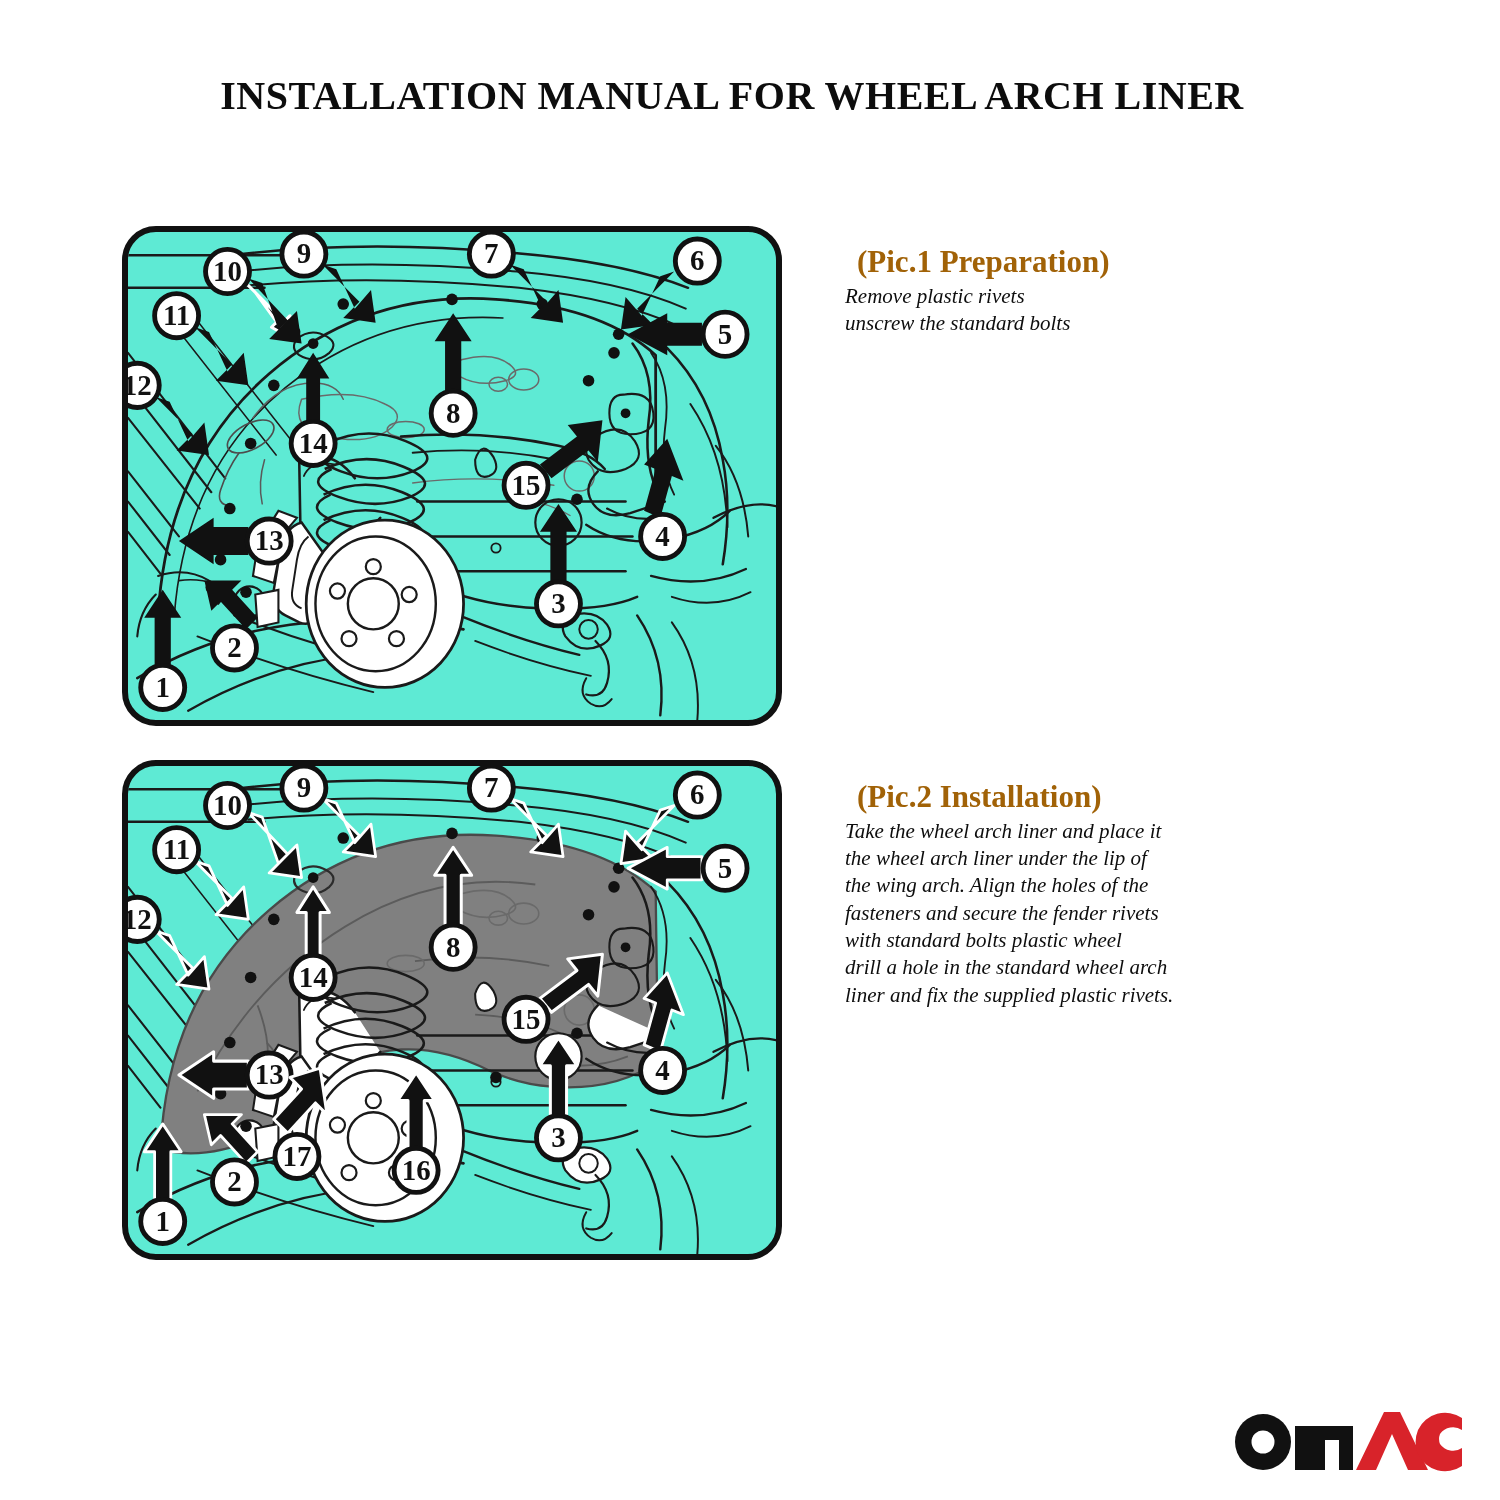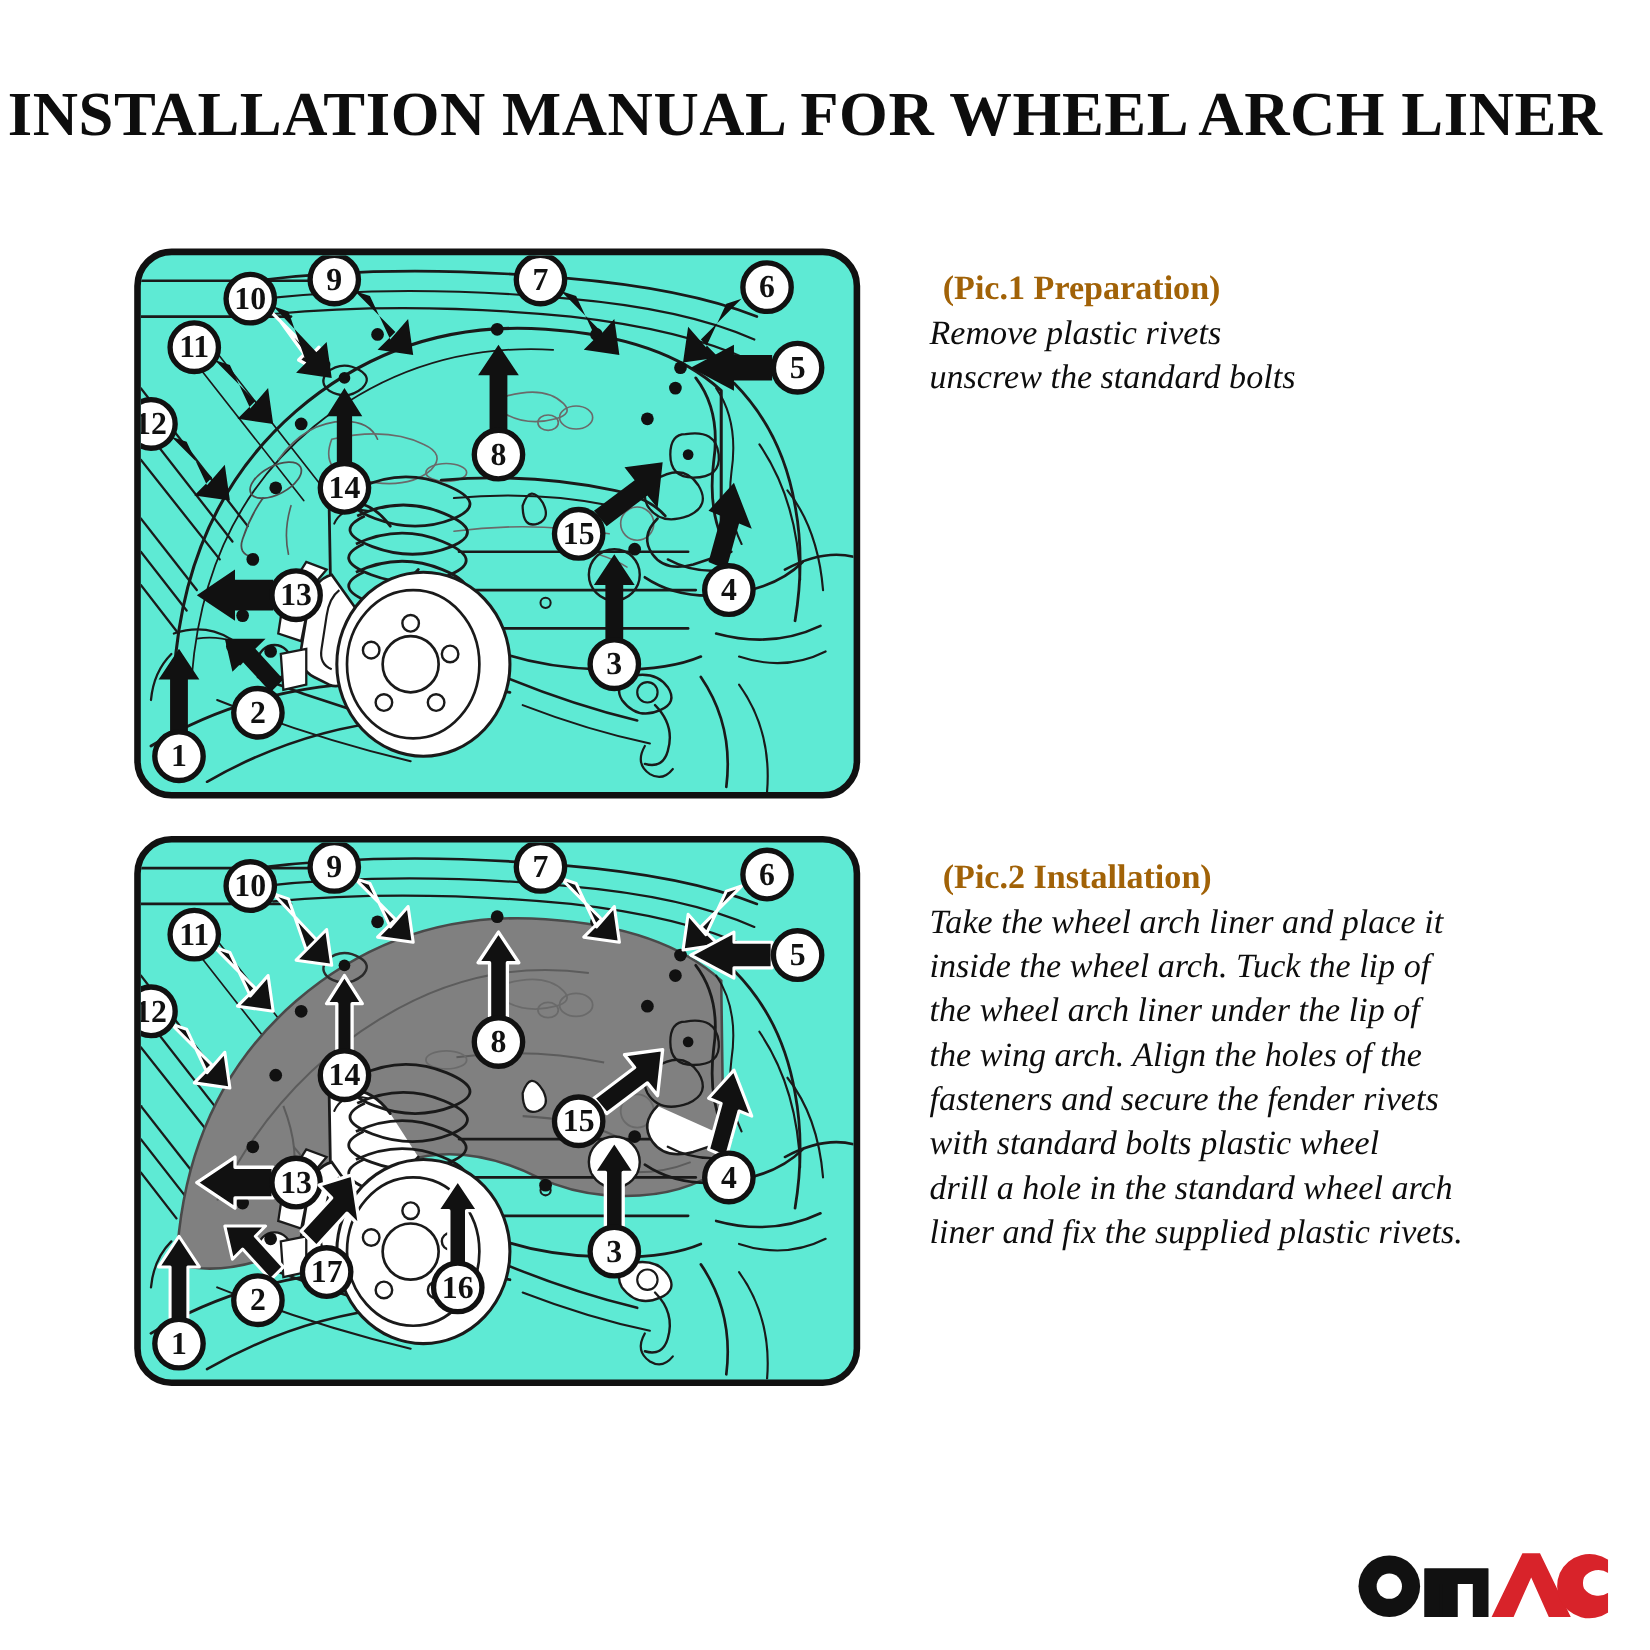--- a/index.html
+++ b/index.html
@@ -18,21 +18,21 @@
 
   
   #page-title {
     position: absolute;
     left: 0;
     top: 72px;
     width: 1464px;
     text-align: center;
     font-family: "Liberation Serif", "DejaVu Serif", serif;
     font-weight: bold;
-    font-size: 57px;
+    font-size: 40px;
     letter-spacing: 0.5px;
     white-space: nowrap;
     color: #0d0d0d;
   }
 
   
   .panel {
     position: absolute;
     left: 122px;
     width: 660px;
@@ -60,21 +60,21 @@
     font-family: "Liberation Serif", "DejaVu Serif", serif;
     font-weight: bold;
     font-size: 31px;
     line-height: 1.22;
     color: #a16207;
     margin: 0 0 2px 12px;
   }
   .block-body {
     font-family: "Liberation Serif", "DejaVu Serif", serif;
     font-style: italic;
-    font-size: 31px;
+    font-size: 21px;
     line-height: 1.30;
     color: #0d0d0d;
     margin: 0;
   }
   #instructions-2 .block-body { text-align: justify; }
 
   
   #omac-logo {
     position: absolute;
     left: 1232px;
@@ -520,21 +520,20 @@
 
 <div class="textblock" id="instructions-1">
   <p class="block-heading">(Pic.1 Preparation)</p>
   <p class="block-body">Remove plastic rivets</p>
   <p class="block-body">unscrew the standard bolts</p>
 </div>
 
 <div class="textblock" id="instructions-2">
   <p class="block-heading">(Pic.2 Installation)</p>
   <p class="block-body">Take the wheel arch liner and place it</p>
-  <p class="block-body">inside the wheel arch. Tuck the lip of</p>
   <p class="block-body">the wheel arch liner under the lip of</p>
   <p class="block-body">the wing arch. Align the holes of the</p>
   <p class="block-body">fasteners and secure the fender rivets</p>
   <p class="block-body">with standard bolts plastic wheel</p>
   <p class="block-body">drill a hole in the standard wheel arch</p>
   <p class="block-body">liner and fix the supplied plastic rivets.</p>
 </div>
 
 <div id="omac-logo">
   <svg viewBox="0 0 230 72" aria-hidden="true">

